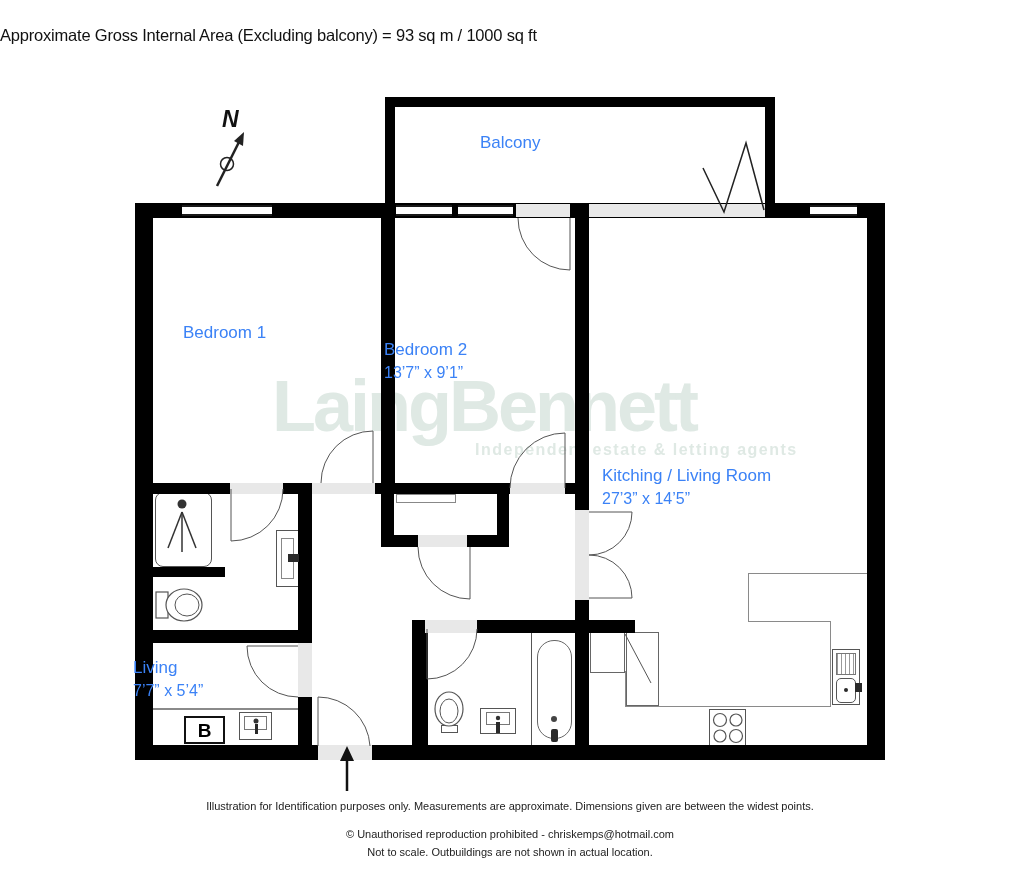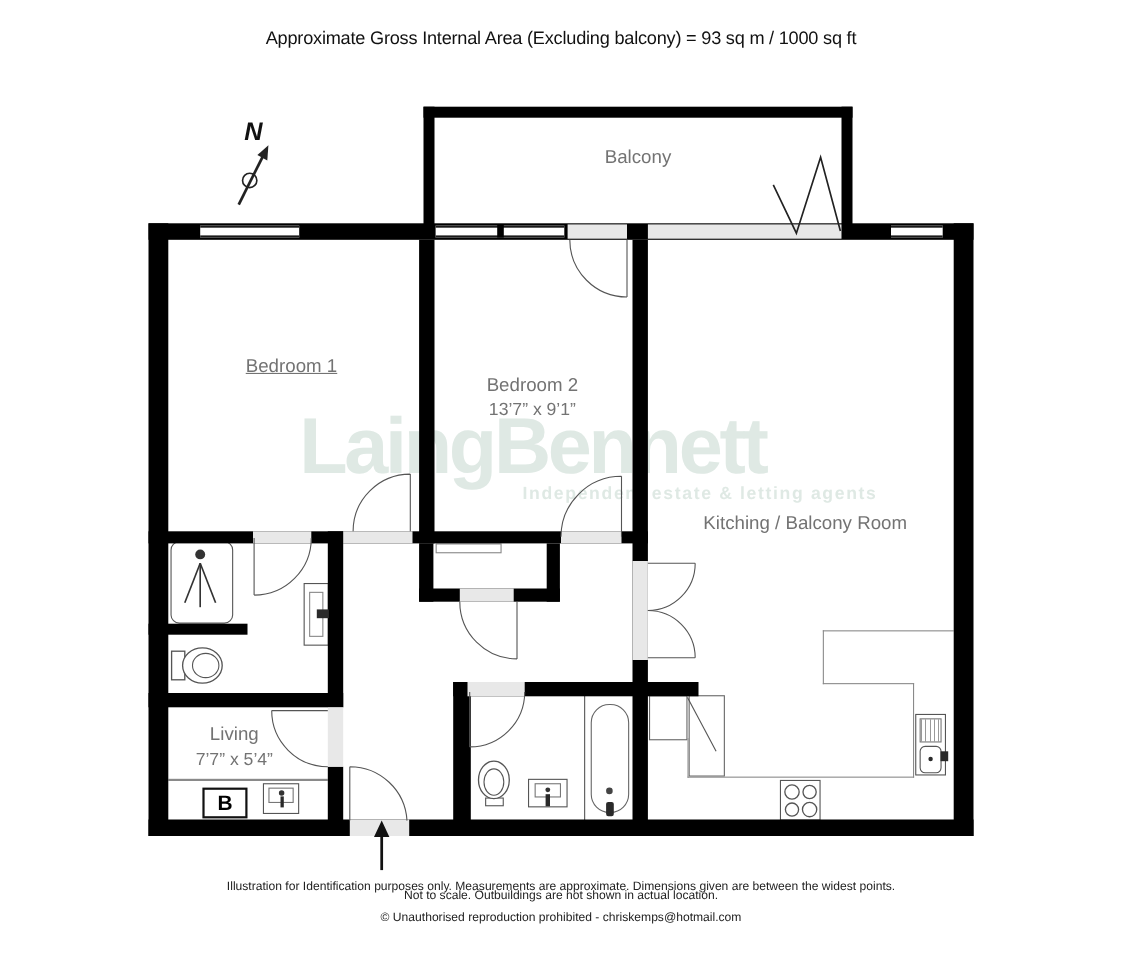--- a/index.html
+++ b/index.html
@@ -1,33 +1,33 @@
 <!DOCTYPE html>
 <html><head>
 <meta charset="utf-8">
 <style>
   html,body{margin:0;padding:0;background:#fff;}
   .canvas{position:relative;width:1020px;height:870px;background:#fff;overflow:hidden;
           font-family:"Liberation Sans",sans-serif;color:#1a1a1a;}
-  .title{position:absolute;left:0;top:26px;width:100%;text-align:center;
+  .title{position:absolute;left:0;top:26px;width:100%;text-align:left;
          font-size:16.5px;letter-spacing:-0.2px;color:#111;z-index:7;}
   
   .w{position:absolute;background:#000;z-index:3;}
   
   .op{position:absolute;background:#e8e8e8;z-index:4;}
   
   .win{position:absolute;background:#fff;border-top:2px solid #1a1a1a;
        border-bottom:2px solid #1a1a1a;box-sizing:border-box;z-index:4;}
   
   .cl{position:absolute;background:#8a8a8a;z-index:2;}
   
   .fx{position:absolute;background:#fff;border:1px solid #555;box-sizing:border-box;z-index:2;}
   .dark{position:absolute;background:#2a2a2a;z-index:5;}
   .svg-overlay{position:absolute;left:0;top:0;z-index:5;}
-  .rl{position:absolute;text-align:center;font-size:17px;line-height:23px;color:#737373;z-index:6;}
+  .rl{position:absolute;font-size:17px;line-height:23px;color:#3b82f6;z-index:6;}
   .rl .dims{font-size:16px;}
   .wm{position:absolute;left:272px;top:370px;font-size:72px;font-weight:700;
       letter-spacing:-3px;color:#dfe9e4;z-index:1;line-height:1;white-space:nowrap;}
   .wm-tag{position:absolute;left:475px;top:441px;font-size:16px;font-weight:700;
       letter-spacing:1.5px;color:#dfe9e4;z-index:1;white-space:nowrap;}
   .compass-n{position:absolute;left:222px;top:106px;font-size:23px;font-weight:700;
       font-style:italic;color:#111;z-index:6;}
   .bbox{position:absolute;left:184px;top:716px;width:41px;height:28px;background:#fff;
       border:2px solid #111;box-sizing:border-box;z-index:5;text-align:center;
       font-size:19px;font-weight:700;line-height:25px;color:#000;}
@@ -178,32 +178,33 @@
       <circle cx="720" cy="736" r="6"></circle>
       <circle cx="736" cy="736" r="6.5"></circle>
     </g>
   </svg>
 
   <div class="compass-n">N</div>
 
   <div class="rl" style="left:480px;top:131px;width:200px;">
     <div>Balcony</div>
   </div>
-  <div class="rl" style="left:165px;top:321px;width:200px;text-decoration:underline;">
+  <div class="rl" style="left:183px;top:321px;width:200px;">
     <div>Bedroom 1</div>
   </div>
   <div class="rl" style="left:384px;top:338px;width:200px;">
     <div>Bedroom 2</div>
     <div class="dims">13’7” x 9’1”</div>
   </div>
   <div class="rl" style="left:602px;top:464px;width:260px;">
-    <div>Kitching / Balcony Room</div>
+    <div>Kitching / Living Room</div>
+    <div class="dims">27’3” x 14’5”</div>
   </div>
   <div class="rl" style="left:133px;top:656px;width:160px;">
     <div>Living</div>
     <div class="dims">7’7” x 5’4”</div>
   </div>
 
   <div class="footer" style="top:800px;">Illustration for Identification purposes only.  Measurements are approximate. Dimensions given are between the widest points.</div>
-  <div class="footer" style="top:808px;">Not to scale.  Outbuildings are not shown in actual location.</div>
+  <div class="footer" style="top:846px;">Not to scale.  Outbuildings are not shown in actual location.</div>
   <div class="footer" style="top:828px;">© Unauthorised reproduction prohibited  -  chriskemps@hotmail.com</div>
 
 </div>
 
 </body></html>

